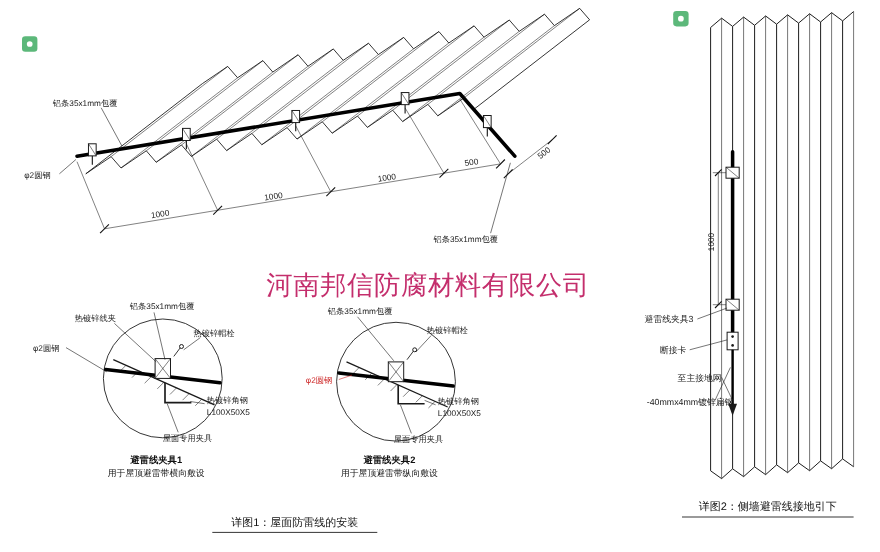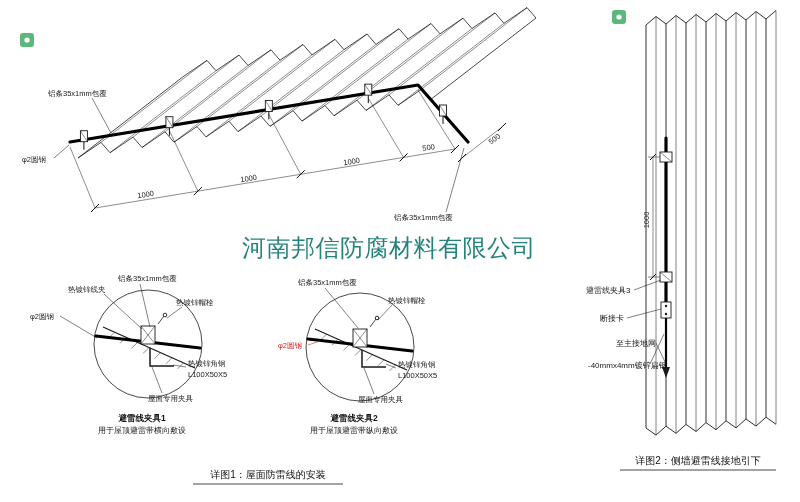--- a/index.html
+++ b/index.html
@@ -16,21 +16,21 @@
   text.sub  { font-size:8px;  fill:#111; }
   text.cap  { font-size:10px; fill:#111; }
   .ln     { stroke:#1a1a1a; stroke-width:.8; fill:none; }
   .thin   { stroke:#1a1a1a; stroke-width:.5; fill:none; }
   .leader { stroke:#1a1a1a; stroke-width:.55; fill:none; }
   .leader-n { stroke-width:.55; fill:none; }   
   .wire   { stroke:#000; stroke-width:3.2; fill:none; stroke-linejoin:round; stroke-linecap:round; }
   .wire2  { stroke:#000; stroke-width:2.2; fill:none; }
   .part   { fill:#fff; stroke:#1a1a1a; stroke-width:.9; }
   .slash  { stroke:#111; stroke-width:1; fill:none; }
-  .watermark { position:absolute; left:242px; top:232px; font-size:24px; color:#0f766e;
+  .watermark { position:absolute; left:242px; top:243px; font-size:24px; color:#be185d;
                letter-spacing:.5px; white-space:nowrap; opacity:.9;
                font-family:"Liberation Serif","DejaVu Serif",serif; }
 </style>
 </head>
 <body>
 
 <div class="canvas">
 
 <svg id="svg-root" width="800" height="502" viewBox="0 0 800 502">
 

